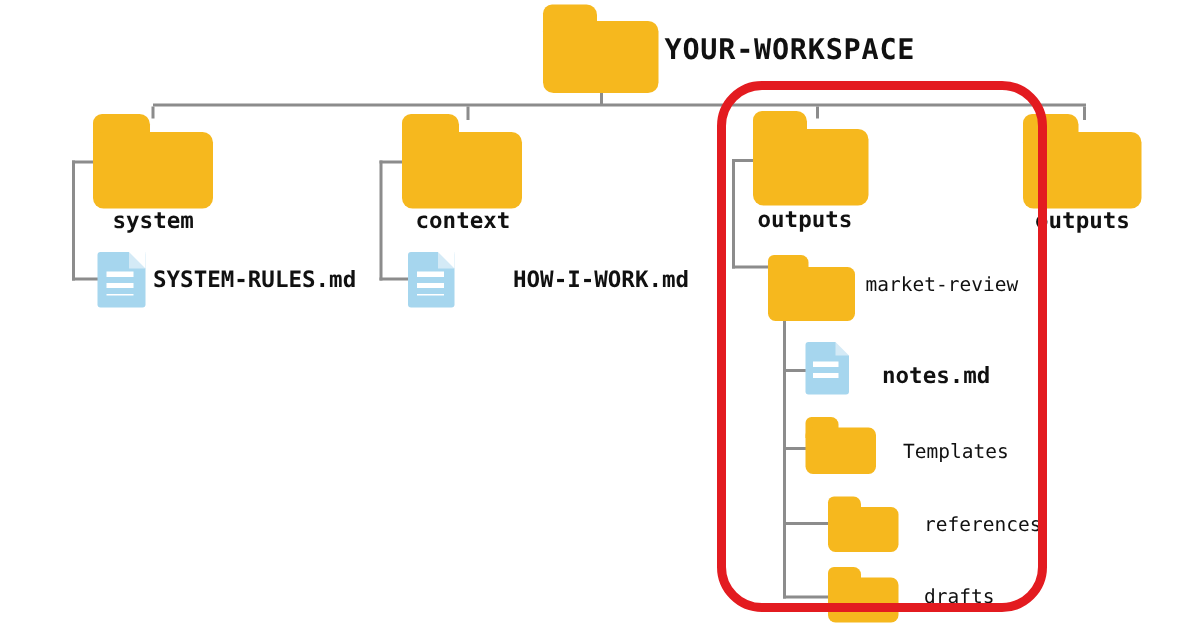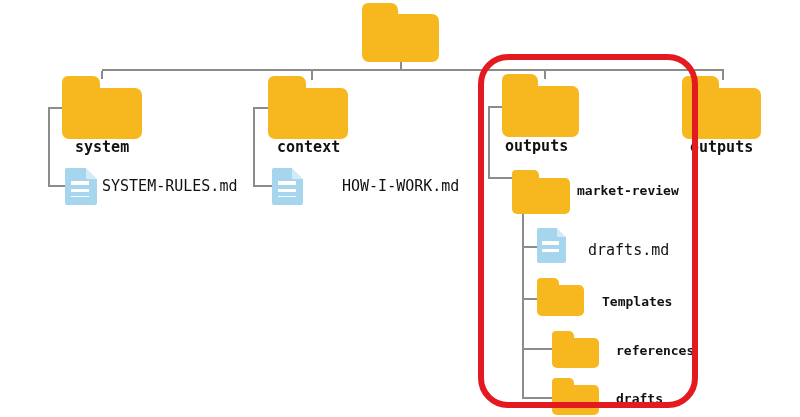--- a/index.html
+++ b/index.html
@@ -54,22 +54,22 @@
     background: repeating-linear-gradient(180deg, #ffffff 0 3.5px, transparent 3.5px 7.5px);
   }
   .lbl {
     position: absolute;
     white-space: nowrap;
     color: var(--text);
     line-height: 1.15;
   }
   .lbl.xl { font-size: 19px; font-weight: bold; letter-spacing: 0.5px; }
   .lbl.lg { font-size: 15px; font-weight: bold; }
-  .lbl.md { font-size: 15px; font-weight: normal; }
-  .lbl.sm { font-size: 13px; font-weight: bold; text-align: center; }
+  .lbl.md { font-size: 15px; font-weight: bold; }
+  .lbl.sm { font-size: 13px; font-weight: normal; text-align: center; }
   .highlight-box {
     position: absolute;
     left: 478px; top: 54px;
     width: 220px; height: 354px;
     border: 6px solid var(--highlight);
     border-radius: 30px;
     box-sizing: border-box;
     pointer-events: none;
   }
 </style>
@@ -146,27 +146,28 @@
   </div>
   <div class="file" style="left:272px;top:168px;width:31px;height:37px">
     <div class="fold"></div>
     <div class="bars"></div>
   </div>
   <div class="file small" style="left:537px;top:228px;width:29px;height:35px">
     <div class="fold"></div>
     <div class="bars"></div>
   </div>
 
+  <div class="lbl xl" style="left:443px;top:23px">YOUR-WORKSPACE</div>
   <div class="lbl lg" style="left:75px;top:139px">system</div>
   <div class="lbl lg" style="left:277px;top:139px">context</div>
   <div class="lbl lg" style="left:505px;top:138px">outputs</div>
   <div class="lbl lg" style="left:690px;top:139px">outputs</div>
   <div class="lbl md" style="left:102px;top:178px">SYSTEM-RULES.md</div>
   <div class="lbl md" style="left:342px;top:178px">HOW-I-WORK.md</div>
   <div class="lbl sm" style="left:577px;top:184px">market-review</div>
-  <div class="lbl md" style="left:588px;top:242px">drafts.md</div>
+  <div class="lbl md" style="left:588px;top:242px">notes.md</div>
   <div class="lbl sm" style="left:602px;top:295px">Templates</div>
   <div class="lbl sm" style="left:616px;top:344px">references</div>
   <div class="lbl sm" style="left:616px;top:392px">drafts</div>
 
   <div class="highlight-box"></div>
 
 </div>
 
 </body></html>

